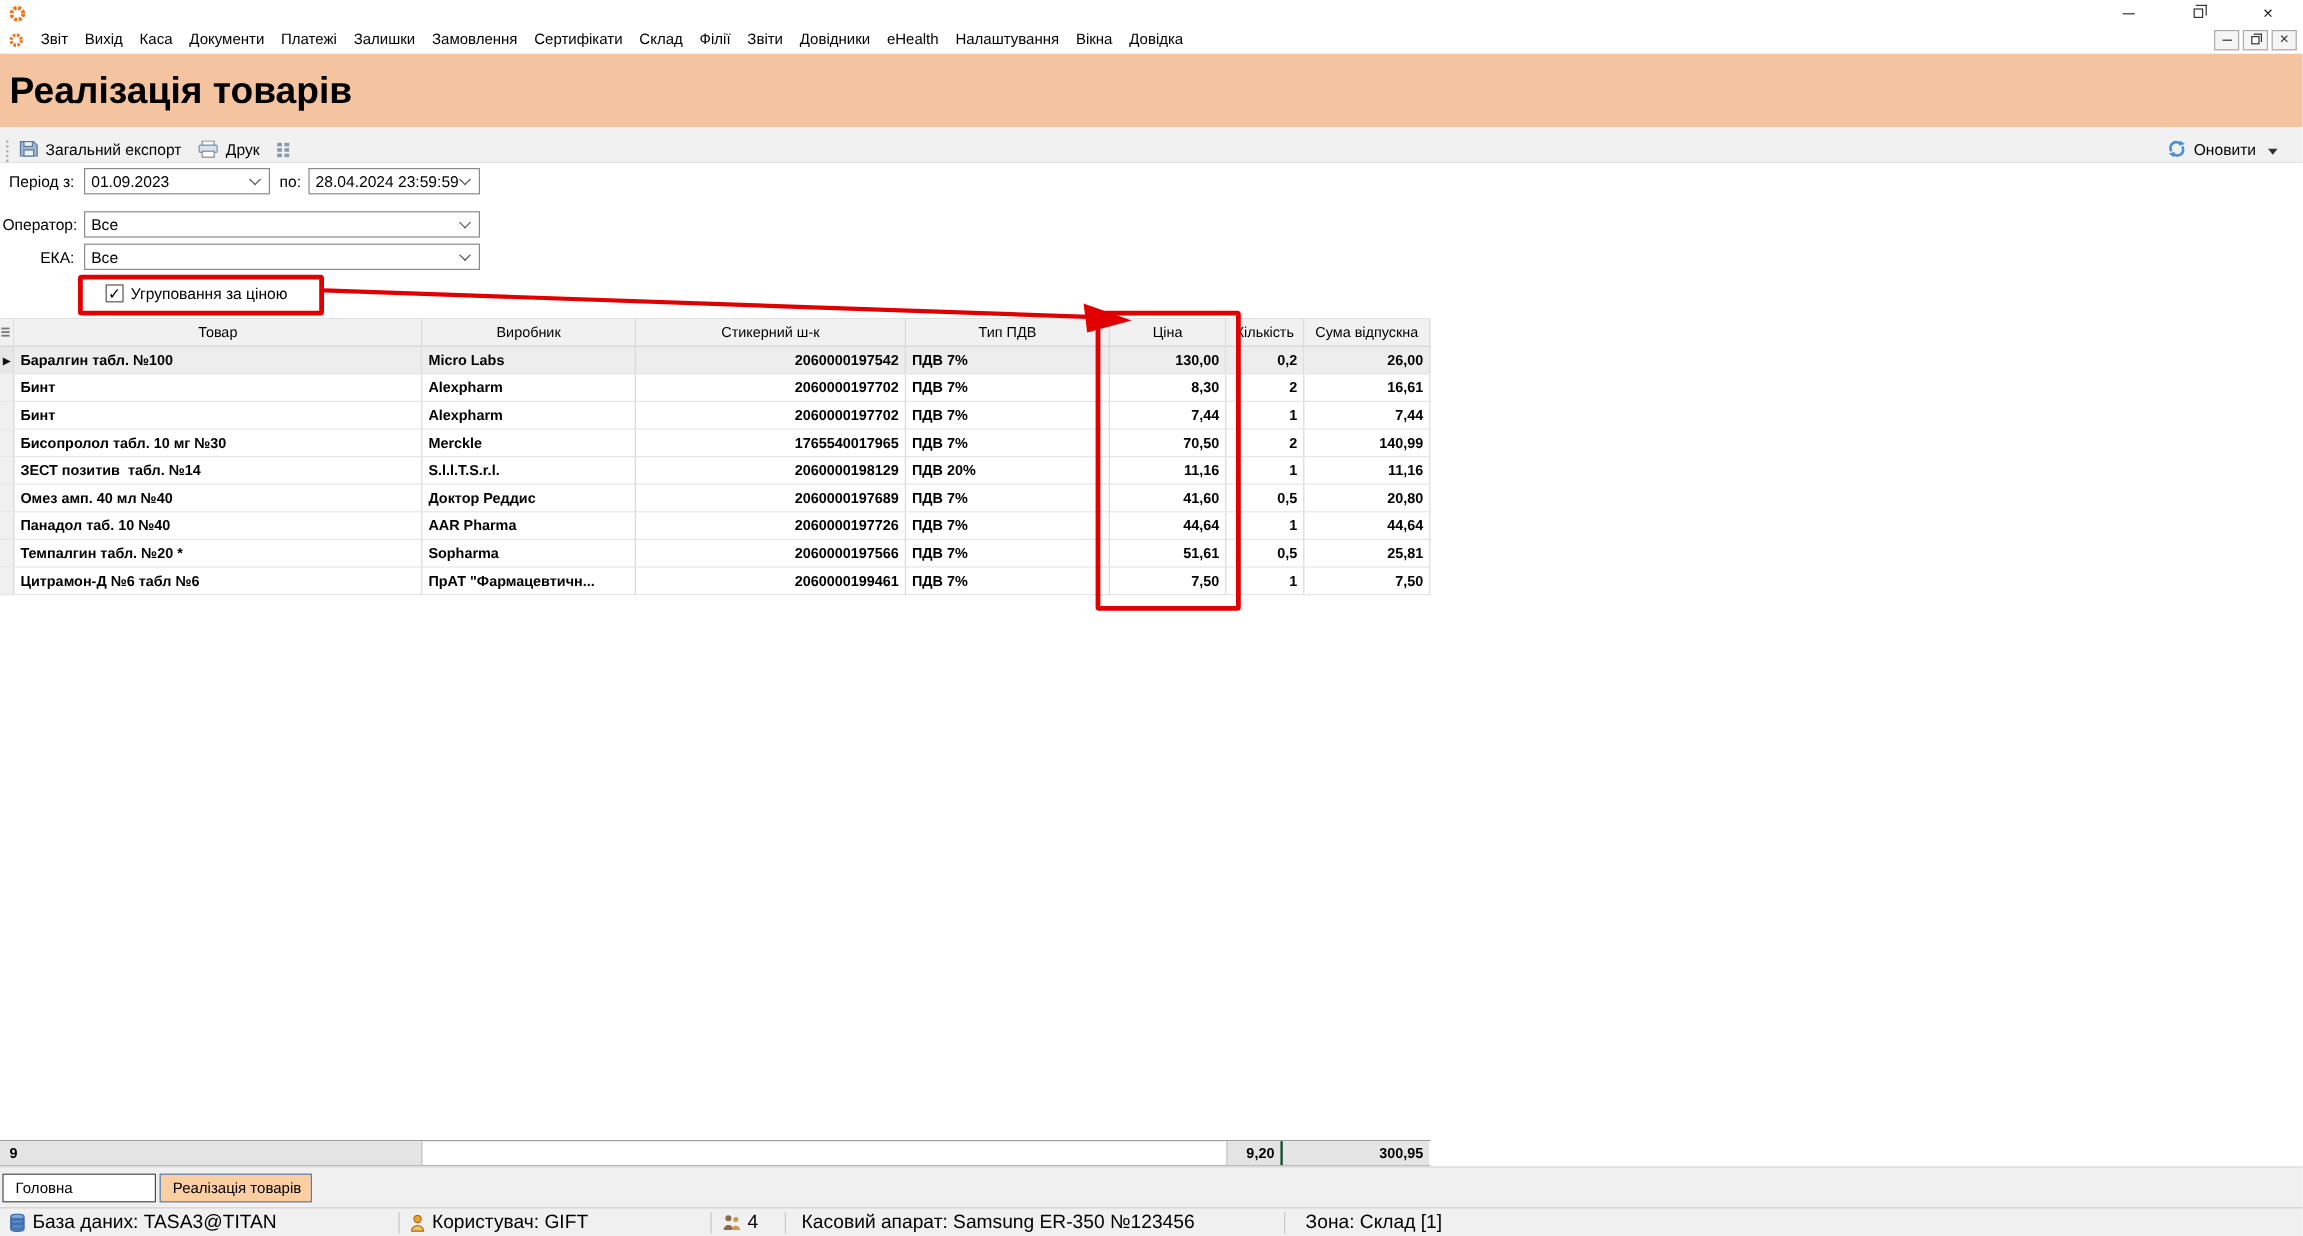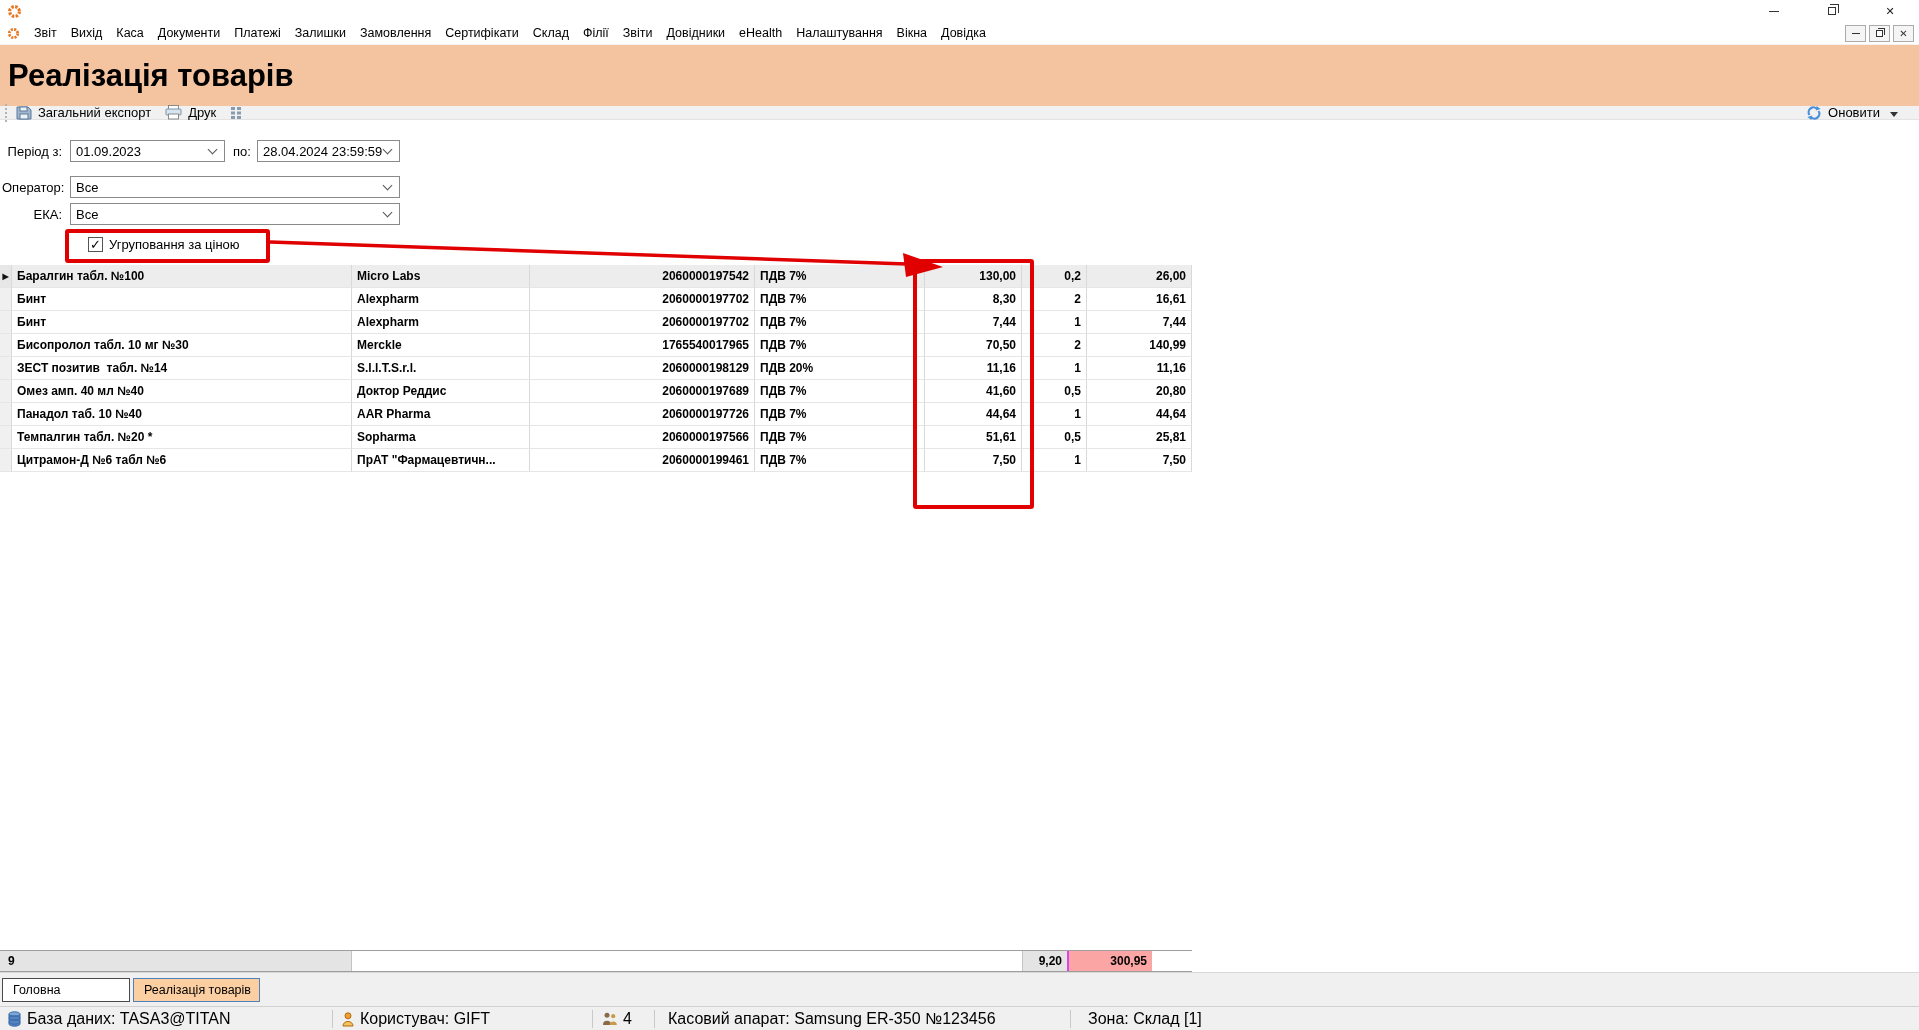--- a/index.html
+++ b/index.html
@@ -24,21 +24,21 @@
   .mdi-btn{width:21px;height:17px;border:1px solid #ABABAB;background:#F5F5F5;font-size:10px;display:flex;align-items:center;justify-content:center;color:#333}
   .glyph-min-s{width:8px;height:1px;background:#333;display:inline-block}
   .glyph-restore-s{position:relative;width:7px;height:7px;border:1px solid #333;background:#fff;display:inline-block}
   .glyph-restore-s::before{content:"";position:absolute;left:1px;top:-3px;width:6px;height:6px;border-top:1px solid #333;border-right:1px solid #333}
 
   
   .pageheader{position:absolute;left:0;top:45px;width:100%;height:61px;background:#F4C3A0;display:flex;align-items:center}
   .pageheader h1{font-size:31px;font-weight:bold;margin-left:8px}
 
   
-  .toolbar{position:absolute;left:0;top:106px;width:100%;height:14px;background:#F1F1F1;border-bottom:1px solid #E3E3E3;display:flex;align-items:center;font-size:13px}
+  .toolbar{position:absolute;left:0;top:106px;width:100%;height:30px;background:#F1F1F1;border-bottom:1px solid #E3E3E3;display:flex;align-items:flex-end;font-size:13px}
   .grip{width:4px;height:18px;margin-left:5px;border-left:2px dotted #B3B3B3}
   .tool-btn{display:flex;align-items:center;gap:6px;padding:3px 7px;white-space:nowrap}
   .refresh-area{margin-left:auto;margin-right:14px;display:flex;align-items:center;gap:6px}
   .caret-down{width:0;height:0;border-left:4px solid transparent;border-right:4px solid transparent;border-top:5px solid #333;margin-left:4px;margin-top:4px}
 
   
   .filters{position:absolute;left:0;top:136px;width:100%;height:129px;background:#fff}
   .flabel{position:absolute;font-size:13px;text-align:right;width:60px;white-space:nowrap}
   .combo{position:absolute;height:22px;border:1px solid #8A8A8A;background:#fff;font-size:13px;display:flex;align-items:center;padding-left:5px}
   .chev{margin-left:auto;margin-right:8px;width:7px;height:7px;border-right:1.4px solid #555;border-bottom:1.4px solid #555;transform:rotate(45deg);margin-top:-4px}
@@ -63,21 +63,21 @@
   .row-selected .gcell{background:#EDEDED}
   .row-selected .cm{background:#E7E7E7}
   .marker{font-size:8px;color:#111}
 
   
   .summary{position:absolute;left:0;top:950px;width:1192px;height:22px;display:flex;font-size:12px;font-weight:bold;border-top:1px solid #9E9E9E;border-bottom:1px solid #9E9E9E;background:#fff}
   .sum-cell{display:flex;align-items:center;height:100%}
   .s0{width:352px;background:#E4E4E4;padding-left:8px;border-right:1px solid #C4C4C4}
   .s1{width:670px}
   .s2{width:45px;background:#E4E4E4;justify-content:flex-end;padding-right:5px;border-left:1px solid #C4C4C4}
-  .s3{width:85px;background:#fca5a5;justify-content:flex-end;padding-right:5px;border-left:2px solid #d946ef}
+  .s3{width:124px;background:#e5e5e5;justify-content:flex-end;padding-right:5px;border-left:2px solid #14532d}
 
   
   .tabstrip{position:absolute;left:0;top:972px;width:100%;height:34px;background:#F0F0F0;border-top:1px solid #D8D8D8}
   .tab{position:absolute;top:5px;height:24px;display:flex;align-items:center;padding:0 10px;font-size:12.5px;background:#fff;border:1px solid #4A4A4A;white-space:nowrap}
   .tab.t0{left:2px;width:128px}
   .tab.t1{left:133px;width:127px;background:#FBCFA2;border:1px solid #4F81BD}
 
   
   .statusbar{position:absolute;left:0;top:1006px;width:100%;height:24px;background:#F0F0F0;border-top:1px solid #D0D0D0;font-size:16px}
   .sitem{position:absolute;top:0;height:24px;display:flex;align-items:center;gap:6px;white-space:nowrap}
@@ -218,20 +218,38 @@
 
   <div class="checkbox-row">
     <span class="checkbox">
         <span>✓</span>
       </span>
     <span>Угруповання за ціною</span>
   </div>
 </div>
 
 <div class="grid">
+  <div class="grow ghead">
+    <div class="gcell cm">
+      <svg width="9" height="11">
+          <g fill="#777">
+            <rect x="0" y="1" width="7" height="1.5"></rect>
+            <rect x="0" y="4" width="7" height="1.5"></rect>
+            <rect x="0" y="7" width="7" height="1.5"></rect>
+          </g>
+        </svg>
+    </div>
+    <div class="gcell c0">Товар</div>
+    <div class="gcell c1">Виробник</div>
+    <div class="gcell c2">Стикерний ш-к</div>
+    <div class="gcell c3">Тип ПДВ</div>
+    <div class="gcell c4">Ціна</div>
+    <div class="gcell c5">Кількість</div>
+    <div class="gcell c6">Сума відпускна</div>
+  </div>
 
   <div class="grow gbody row-selected">
     <div class="gcell cm"><span class="marker">▶</span></div>
     <div class="gcell c0">Баралгин табл. №100</div>
     <div class="gcell c1">Micro Labs</div>
     <div class="gcell c2">2060000197542</div>
     <div class="gcell c3">ПДВ 7%</div>
     <div class="gcell c4">130,00</div>
     <div class="gcell c5">0,2</div>
     <div class="gcell c6">26,00</div>

